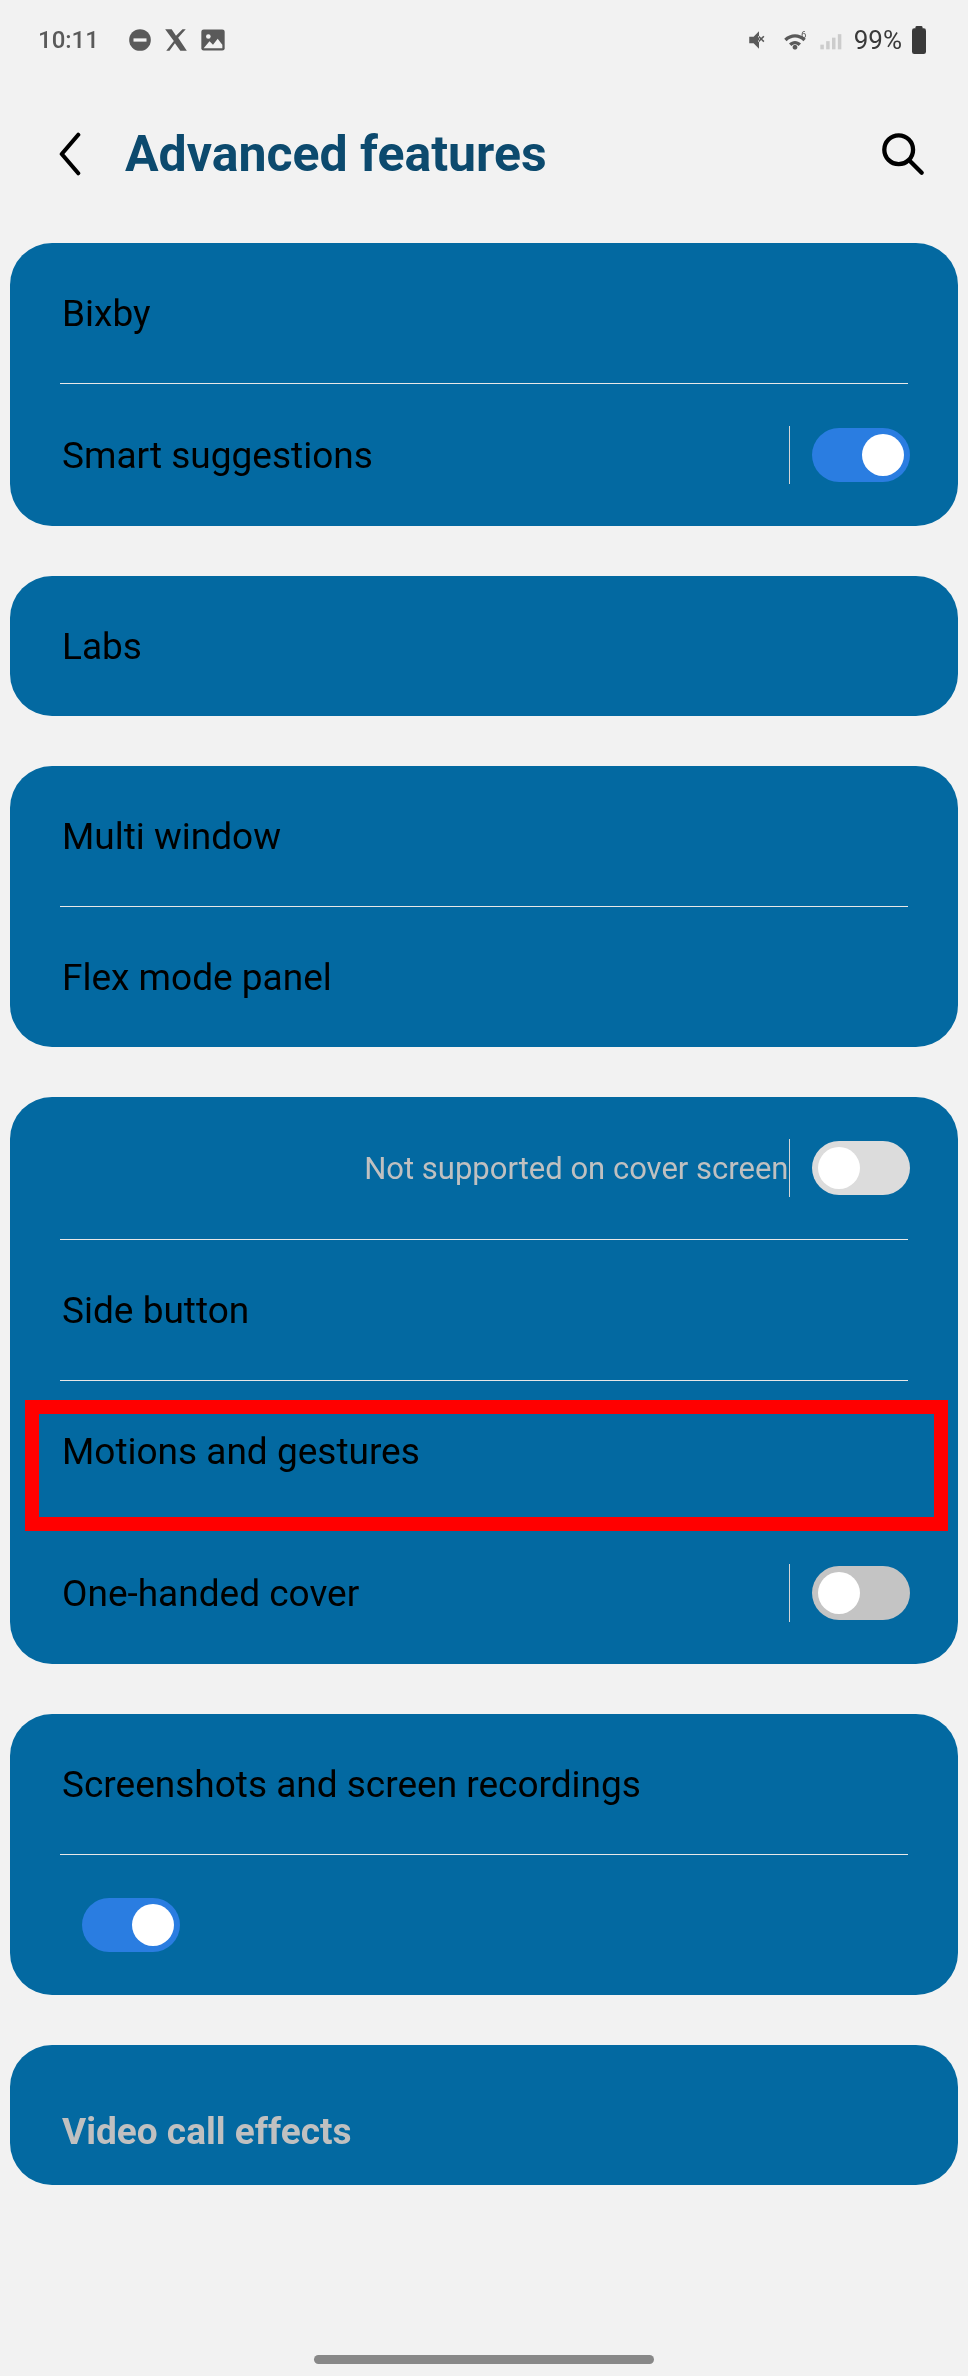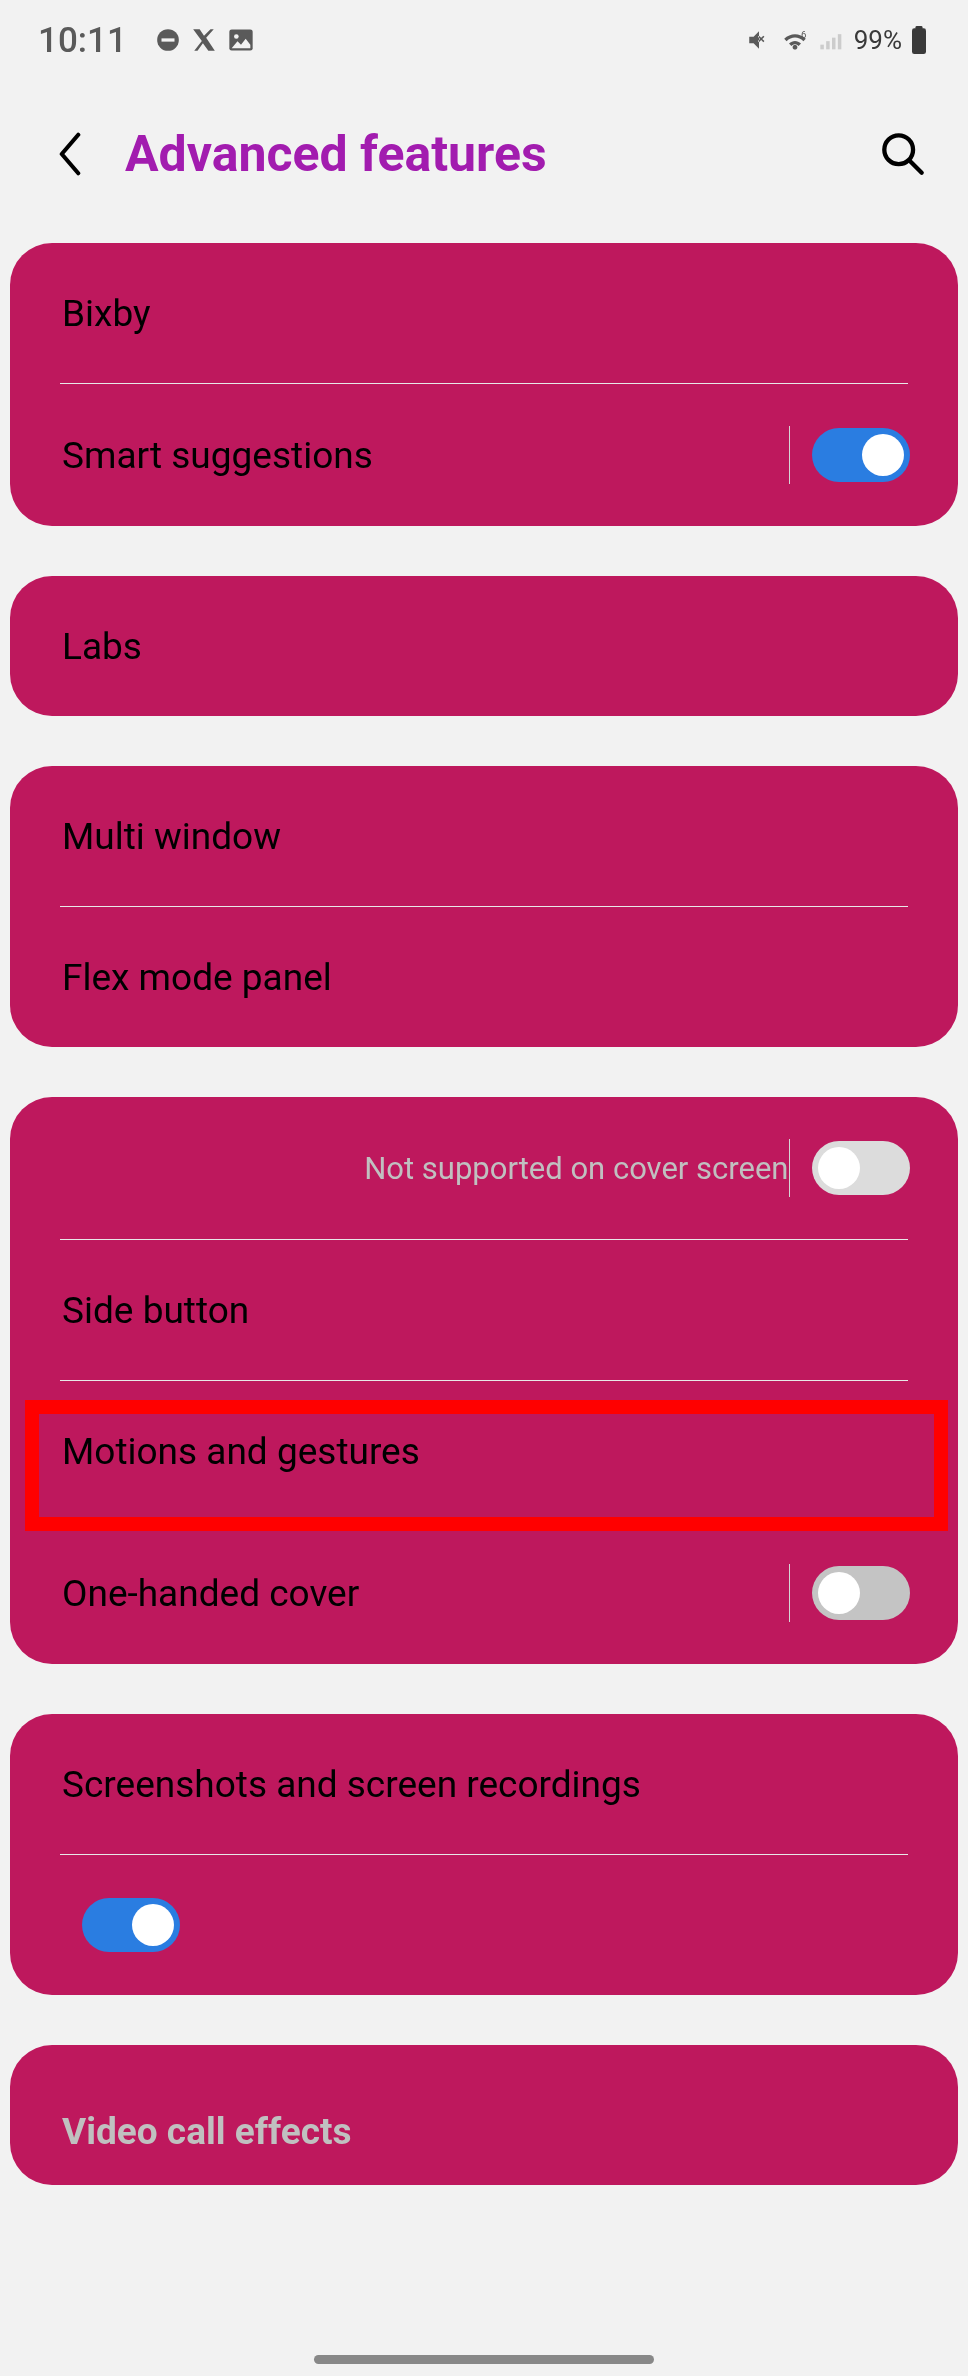--- a/index.html
+++ b/index.html
@@ -23,21 +23,21 @@
       align-items: center;
       padding: 18px 40px 18px 38px;
       height: 80px;
     }
     
     .status-left {
       display: flex;
       align-items: center;
       gap: 28px;
       color: #5a5a5a;
-      font-size: 35px;
+      font-size: 24px;
       font-weight: 500;
     }
     
     .status-icons-left {
       display: flex;
       align-items: center;
       gap: 10px;
     }
     
     .status-right {
@@ -65,36 +65,36 @@
       height: 40px;
       display: flex;
       align-items: center;
       justify-content: center;
       cursor: pointer;
     }
     
     .header-title {
       font-size: 50px;
       font-weight: 700;
-      color: #a21caf;
+      color: #0c4a6e;
       flex: 1;
     }
     
     .search-icon {
       width: 50px;
       height: 50px;
       display: flex;
       align-items: center;
       justify-content: center;
       cursor: pointer;
     }
     
     .card {
       margin: 0 10px 50px 10px;
-      background-color: #be185d;
+      background-color: #0369a1;
       border-radius: 42px;
       overflow: hidden;
     }
     
     .row {
       display: flex;
       align-items: center;
       justify-content: space-between;
       padding: 42px 48px 42px 52px;
       min-height: 140px;

